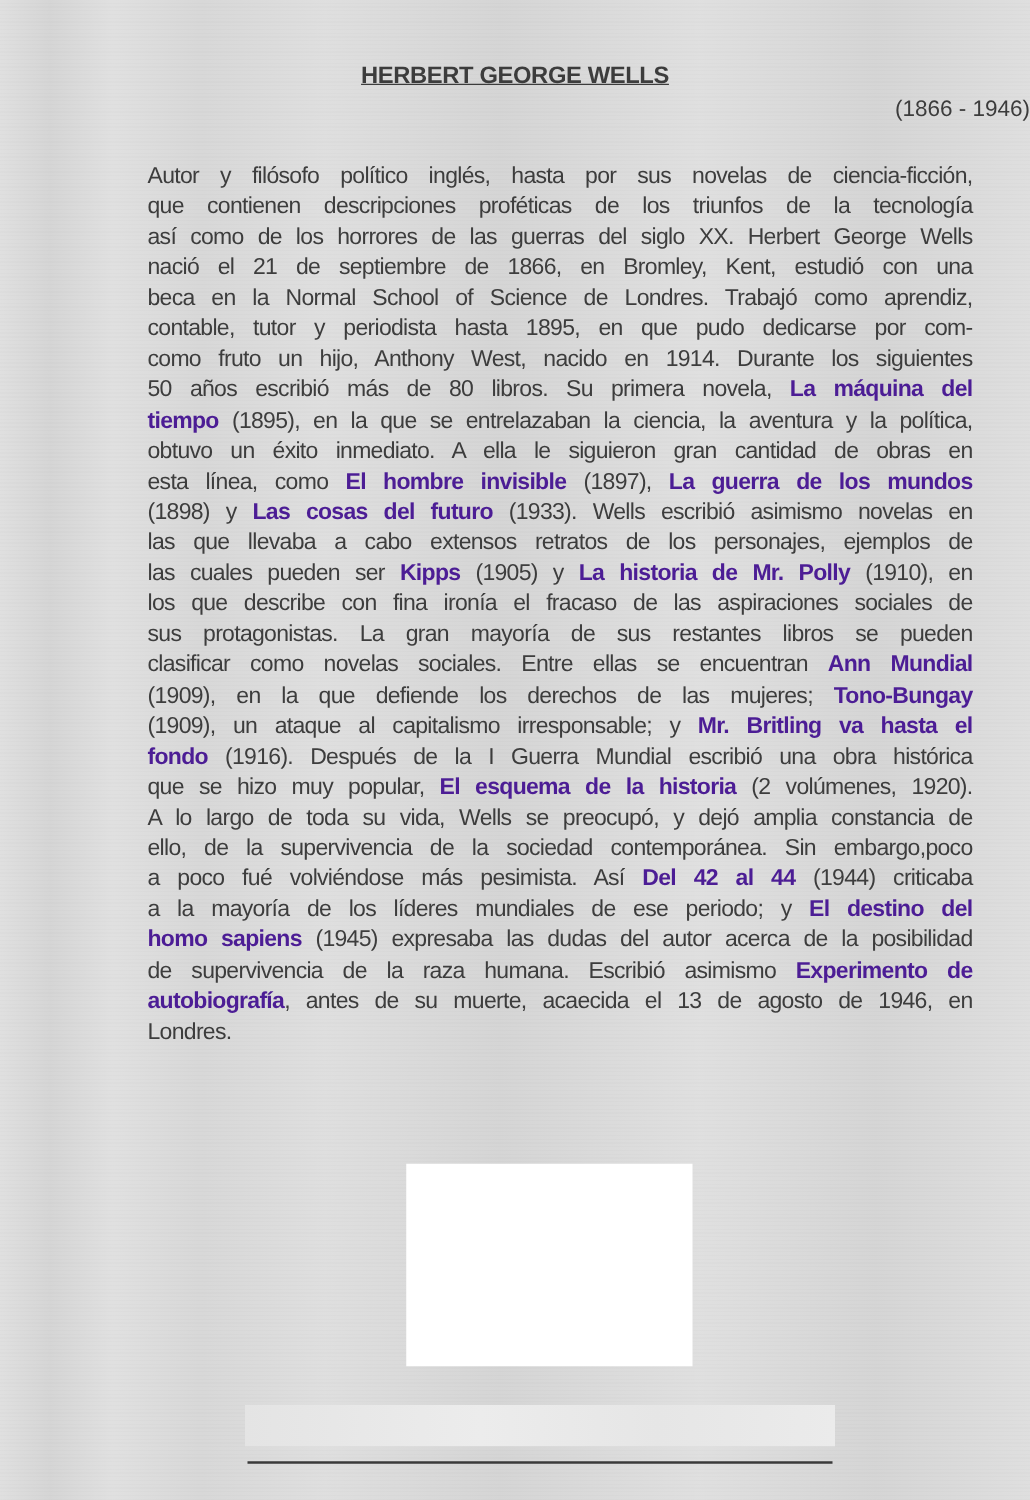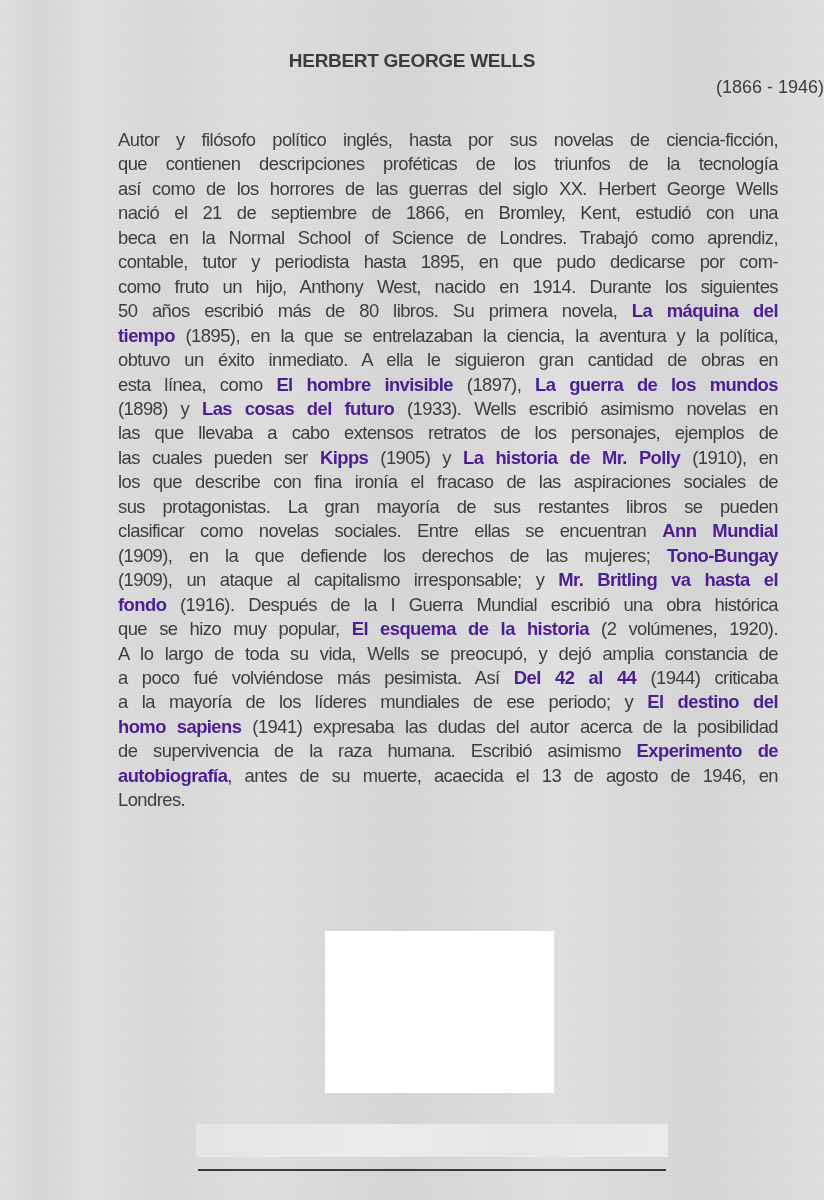--- a/index.html
+++ b/index.html
@@ -9,20 +9,21 @@
     background-image:
       linear-gradient(90deg, rgba(255,255,255,0.10) 0px, rgba(0,0,0,0.03) 40px, rgba(255,255,255,0.12) 90px, rgba(0,0,0,0.02) 160px, rgba(255,255,255,0.08) 260px, rgba(0,0,0,0.03) 400px, rgba(255,255,255,0.10) 560px, rgba(0,0,0,0.03) 700px, rgba(255,255,255,0.08) 824px),
       repeating-linear-gradient(0deg, rgba(0,0,0,0.015) 0px, rgba(0,0,0,0.015) 1px, transparent 1px, transparent 3px);
     font-family: "Liberation Sans", "DejaVu Sans", sans-serif;
     color: #3a3a3a;
   }
   .heading {
     position: absolute; left: 0; width: 824px; top: 50px;
     text-align: center; font-weight: bold; font-size: 19px; letter-spacing: -0.3px;
     color: #3c3c3c;
+    text-decoration: underline;
   }
   .dates {
     position: absolute; left: 0; width: 824px; top: 77px;
     text-align: right; font-size: 18px; color: #3c3c3c;
   }
   .body-text {
     position: absolute; left: 118px; top: 128px; width: 660px;
     font-size: 18.4px; line-height: 24.45px; letter-spacing: -0.55px;
     word-spacing: -0.5px;
     color: #3d3d3d;
@@ -65,23 +66,24 @@
       <span class="line"><span>las que llevaba a cabo extensos retratos de los personajes, ejemplos de</span></span>
       <span class="line"><span>las cuales pueden ser </span><b>Kipps</b><span> (1905) y </span><b>La historia de Mr. Polly</b><span> (1910), en</span></span>
       <span class="line"><span>los que describe con fina ironía el fracaso de las aspiraciones sociales de</span></span>
       <span class="line"><span>sus protagonistas. La gran mayoría de sus restantes libros se pueden</span></span>
       <span class="line"><span>clasificar como novelas sociales. Entre ellas se encuentran </span><b>Ann Mundial</b></span>
       <span class="line"><span>(1909), en la que defiende los derechos de las mujeres; </span><b>Tono-Bungay</b></span>
       <span class="line"><span>(1909), un ataque al capitalismo irresponsable; y </span><b>Mr. Britling va hasta el</b></span>
       <span class="line"><b>fondo</b><span> (1916). Después de la I Guerra Mundial escribió una obra histórica</span></span>
       <span class="line"><span>que se hizo muy popular, </span><b>El esquema de la historia</b><span> (2 volúmenes, 1920).</span></span>
       <span class="line"><span>A lo largo de toda su vida, Wells se preocupó, y dejó amplia constancia de</span></span>
+      <span class="line"><span>ello, de la supervivencia de la sociedad contemporánea. Sin embargo,poco</span></span>
       <span class="line"><span>a poco fué volviéndose más pesimista. Así </span><b>Del 42 al 44</b><span> (1944) criticaba</span></span>
       <span class="line"><span>a la mayoría de los líderes mundiales de ese periodo; y </span><b>El destino del</b></span>
-      <span class="line"><b>homo sapiens</b><span> (1941) expresaba las dudas del autor acerca de la posibilidad</span></span>
+      <span class="line"><b>homo sapiens</b><span> (1945) expresaba las dudas del autor acerca de la posibilidad</span></span>
       <span class="line"><span>de supervivencia de la raza humana. Escribió asimismo </span><b>Experimento de</b></span>
       <span class="line"><b>autobiografía</b><span>, antes de su muerte, acaecida el 13 de agosto de 1946, en</span></span>
       <span class="line last"><span>Londres.</span></span>
     </div>
   <div class="white-box"></div>
   <div class="blur-strip"></div>
   <div class="bottom-rule"></div>
 </div>
 
 </body></html>

